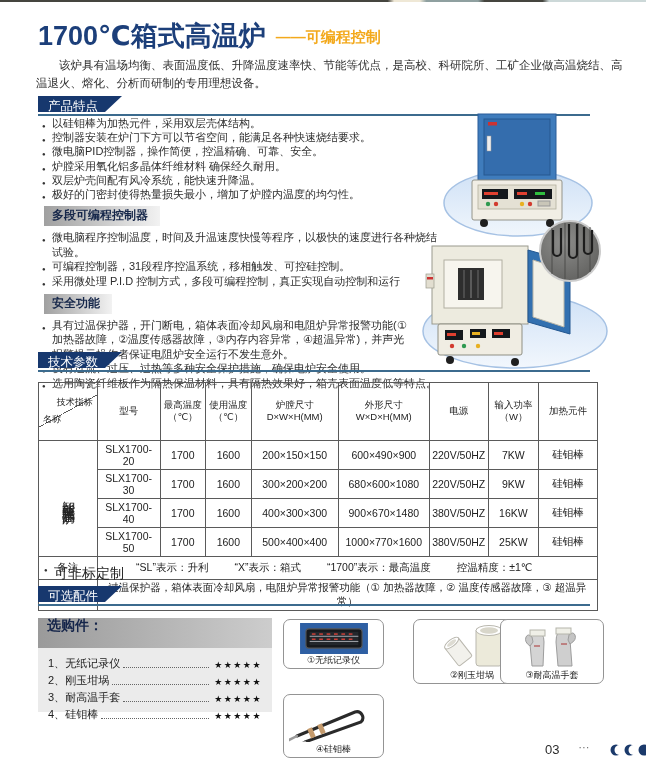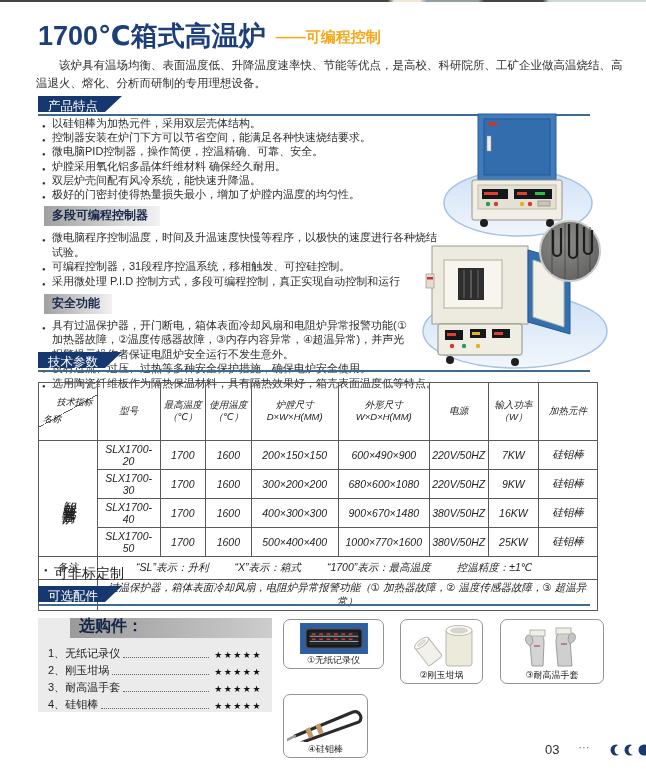--- a/index.html
+++ b/index.html
@@ -22,43 +22,43 @@
   #features{position:absolute;left:42px;top:116px;width:404px;}
   .bullet{position:relative;padding-left:10px;font-size:11px;line-height:14.2px;color:#2d2d2d;}
   .bullet::before{content:"●";position:absolute;left:0;top:3px;font-size:6px;color:#333;}
   .bullet.sp{line-height:14.6px;}
   .sub-bar{display:inline-block;background:linear-gradient(90deg,#a0a0a0,#d6d6d6 65%,#f2f2f2);
            padding:1px 12px 2px 8px;font-size:12px;font-weight:bold;color:#16274a;margin:5px 0 4px 2px;}
   #safety-b0{width:362px;}
   
   .imgwrap{position:absolute;}
   
-  #techtable{position:absolute;left:38px;top:382px;width:560px;border-collapse:collapse;table-layout:fixed;font-style:italic;}
+  #techtable{position:absolute;left:38px;top:382px;width:560px;border-collapse:collapse;table-layout:fixed;}
   #techtable th,#techtable td{border:1px solid #5a5a5a;text-align:center;vertical-align:middle;
       padding:1px 2px;color:#222;overflow:hidden;}
   #techtable th{font-size:9.5px;font-weight:normal;line-height:1.3;white-space:pre-line;height:32px;}
   #techtable td{font-size:10.5px;}
   #techtable tr.data td{height:26px;}
   .diag{position:relative;width:100%;height:32px;
      background-image:linear-gradient(to bottom right,transparent 49.3%,#5a5a5a 49.3% 50.7%,transparent 50.7%);}
   .diag .tl{position:absolute;top:2px;right:4px;font-size:9px;}
   .diag .bl{position:absolute;bottom:2px;left:4px;font-size:9px;}
   .vert{display:inline-block;writing-mode:vertical-rl;text-orientation:upright;
         font-size:13px;letter-spacing:1.5px;line-height:1.1;color:#222;}
   .noterow td{height:20px;}
   .noterow .lbl{font-size:10.5px;}
   .notes-content{text-align:left;padding-left:8px;}
   .notes-content span{display:inline-block;margin-right:26px;font-size:10.5px;}
   .safety-content{text-align:left;padding-left:8px;font-size:10.5px;}
   #customnote{position:absolute;left:44px;top:565px;font-size:14px;color:#222;padding-left:10px;}
   #customnote::before{content:"●";position:absolute;left:0;top:2px;font-size:6px;color:#333;}
   
   #optbox{position:absolute;left:38px;top:618px;width:234px;height:94px;background:#ebebeb;}
-  #optbox .hd{height:20px;line-height:15px;background:linear-gradient(90deg,#9a9a9a,#cdcdcd);
-      font-size:16px;font-weight:bold;color:#15254a;padding-left:9px;margin-left:32px;}
+  #optbox .hd{height:30px;line-height:15px;background:linear-gradient(90deg,#9a9a9a,#cdcdcd);
+      font-size:14px;font-weight:bold;color:#15254a;padding-left:9px;}
   #optbox .items{padding:6px 10px 0 10px;}
   .optitem{display:flex;align-items:flex-end;font-size:11px;color:#222;height:17px;}
   .optitem .leader{flex:1;border-bottom:1px dotted #666;margin:0 5px 3px 3px;}
   .optitem .stars{font-size:9px;letter-spacing:1.5px;color:#111;padding-bottom:1px;}
   .card{position:absolute;background:#fff;border:1.5px solid #949494;border-radius:7px;
         display:flex;flex-direction:column;align-items:center;justify-content:flex-end;
         box-sizing:border-box;padding:3px 3px 2px 3px;}
   .card .cap{font-size:9px;color:#222;line-height:12px;}
   .card svg{display:block;margin:auto;}
   
@@ -320,21 +320,21 @@
           <rect x="26" y="21" width="5" height="2"></rect>
           <rect x="36" y="21" width="5" height="2"></rect>
           <rect x="46" y="21" width="5" height="2"></rect>
           <rect x="56" y="21" width="5" height="2"></rect>
           <rect x="66" y="21" width="5" height="2"></rect>
       </g>
     </svg>
     <div class="cap">①无纸记录仪</div>
   </div>
 
-  <div class="card" style="left:400px;top:619px;width:83px;height:65px;">
+  <div class="card" style="left:413px;top:619px;width:118px;height:65px;">
     <svg width="72" height="44" viewBox="0 0 72 44">
       <g transform="rotate(-38 22 28)">
         <rect x="14" y="16" width="17" height="24" rx="2" fill="#f2f1ec" stroke="#b9b7ae"></rect>
         <ellipse cx="22.5" cy="17" rx="8.5" ry="3.4" fill="#ffffff" stroke="#b9b7ae"></ellipse>
         <ellipse cx="22.5" cy="17" rx="5.5" ry="2" fill="#dddbd2"></ellipse>
       </g>
       <rect x="40" y="4" width="26" height="38" rx="3" fill="#eceada" stroke="#b9b7ae"></rect>
       <ellipse cx="53" cy="6.5" rx="13" ry="5" fill="#ffffff" stroke="#b9b7ae"></ellipse>
       <ellipse cx="53" cy="6.5" rx="9" ry="3.2" fill="#d8d6ca"></ellipse>
     </svg>
@@ -350,21 +350,21 @@
         <path d="M38,42 L36,18 Q36,6 43,6 Q50,6 50,16 L52,42 Z" fill="#cfcfcf" stroke="#9d9d9d"></path>
         <path d="M50,20 Q57,16 55,11 Q53,7 49,11 L48,16 Z" fill="#c4c4c4" stroke="#9d9d9d"></path>
         <rect x="36" y="4" width="15" height="6" fill="#efefe7" stroke="#b5b5ab"></rect>
         <line x1="14" y1="22" x2="20" y2="22" stroke="#a33" stroke-width="1"></line>
         <line x1="41" y1="20" x2="47" y2="20" stroke="#a33" stroke-width="1"></line>
       </g>
     </svg>
     <div class="cap">③耐高温手套</div>
   </div>
 
-  <div class="card" style="left:283px;top:694px;width:85px;height:64px;align-items:center;">
+  <div class="card" style="left:283px;top:694px;width:101px;height:64px;align-items:center;">
     <svg width="90" height="42" viewBox="0 0 90 42">
       <path d="M8,36 L66,12 a6,6 0 0 1 6,10 L16,42" fill="none" stroke="#2a2a2a" stroke-width="3" stroke-linecap="round"></path>
       <line x1="8" y1="36" x2="-2" y2="41" stroke="#9a9a9a" stroke-width="2.5" stroke-linecap="round"></line>
       <line x1="16" y1="42" x2="6" y2="46" stroke="#9a9a9a" stroke-width="2.5" stroke-linecap="round"></line>
       <rect x="20" y="28" width="5" height="10" transform="rotate(-23 22 33)" fill="#c49a6c"></rect>
       <rect x="30" y="24" width="5" height="10" transform="rotate(-23 32 29)" fill="#c49a6c"></rect>
     </svg>
     <div class="cap">④硅钼棒</div>
   </div>
 

